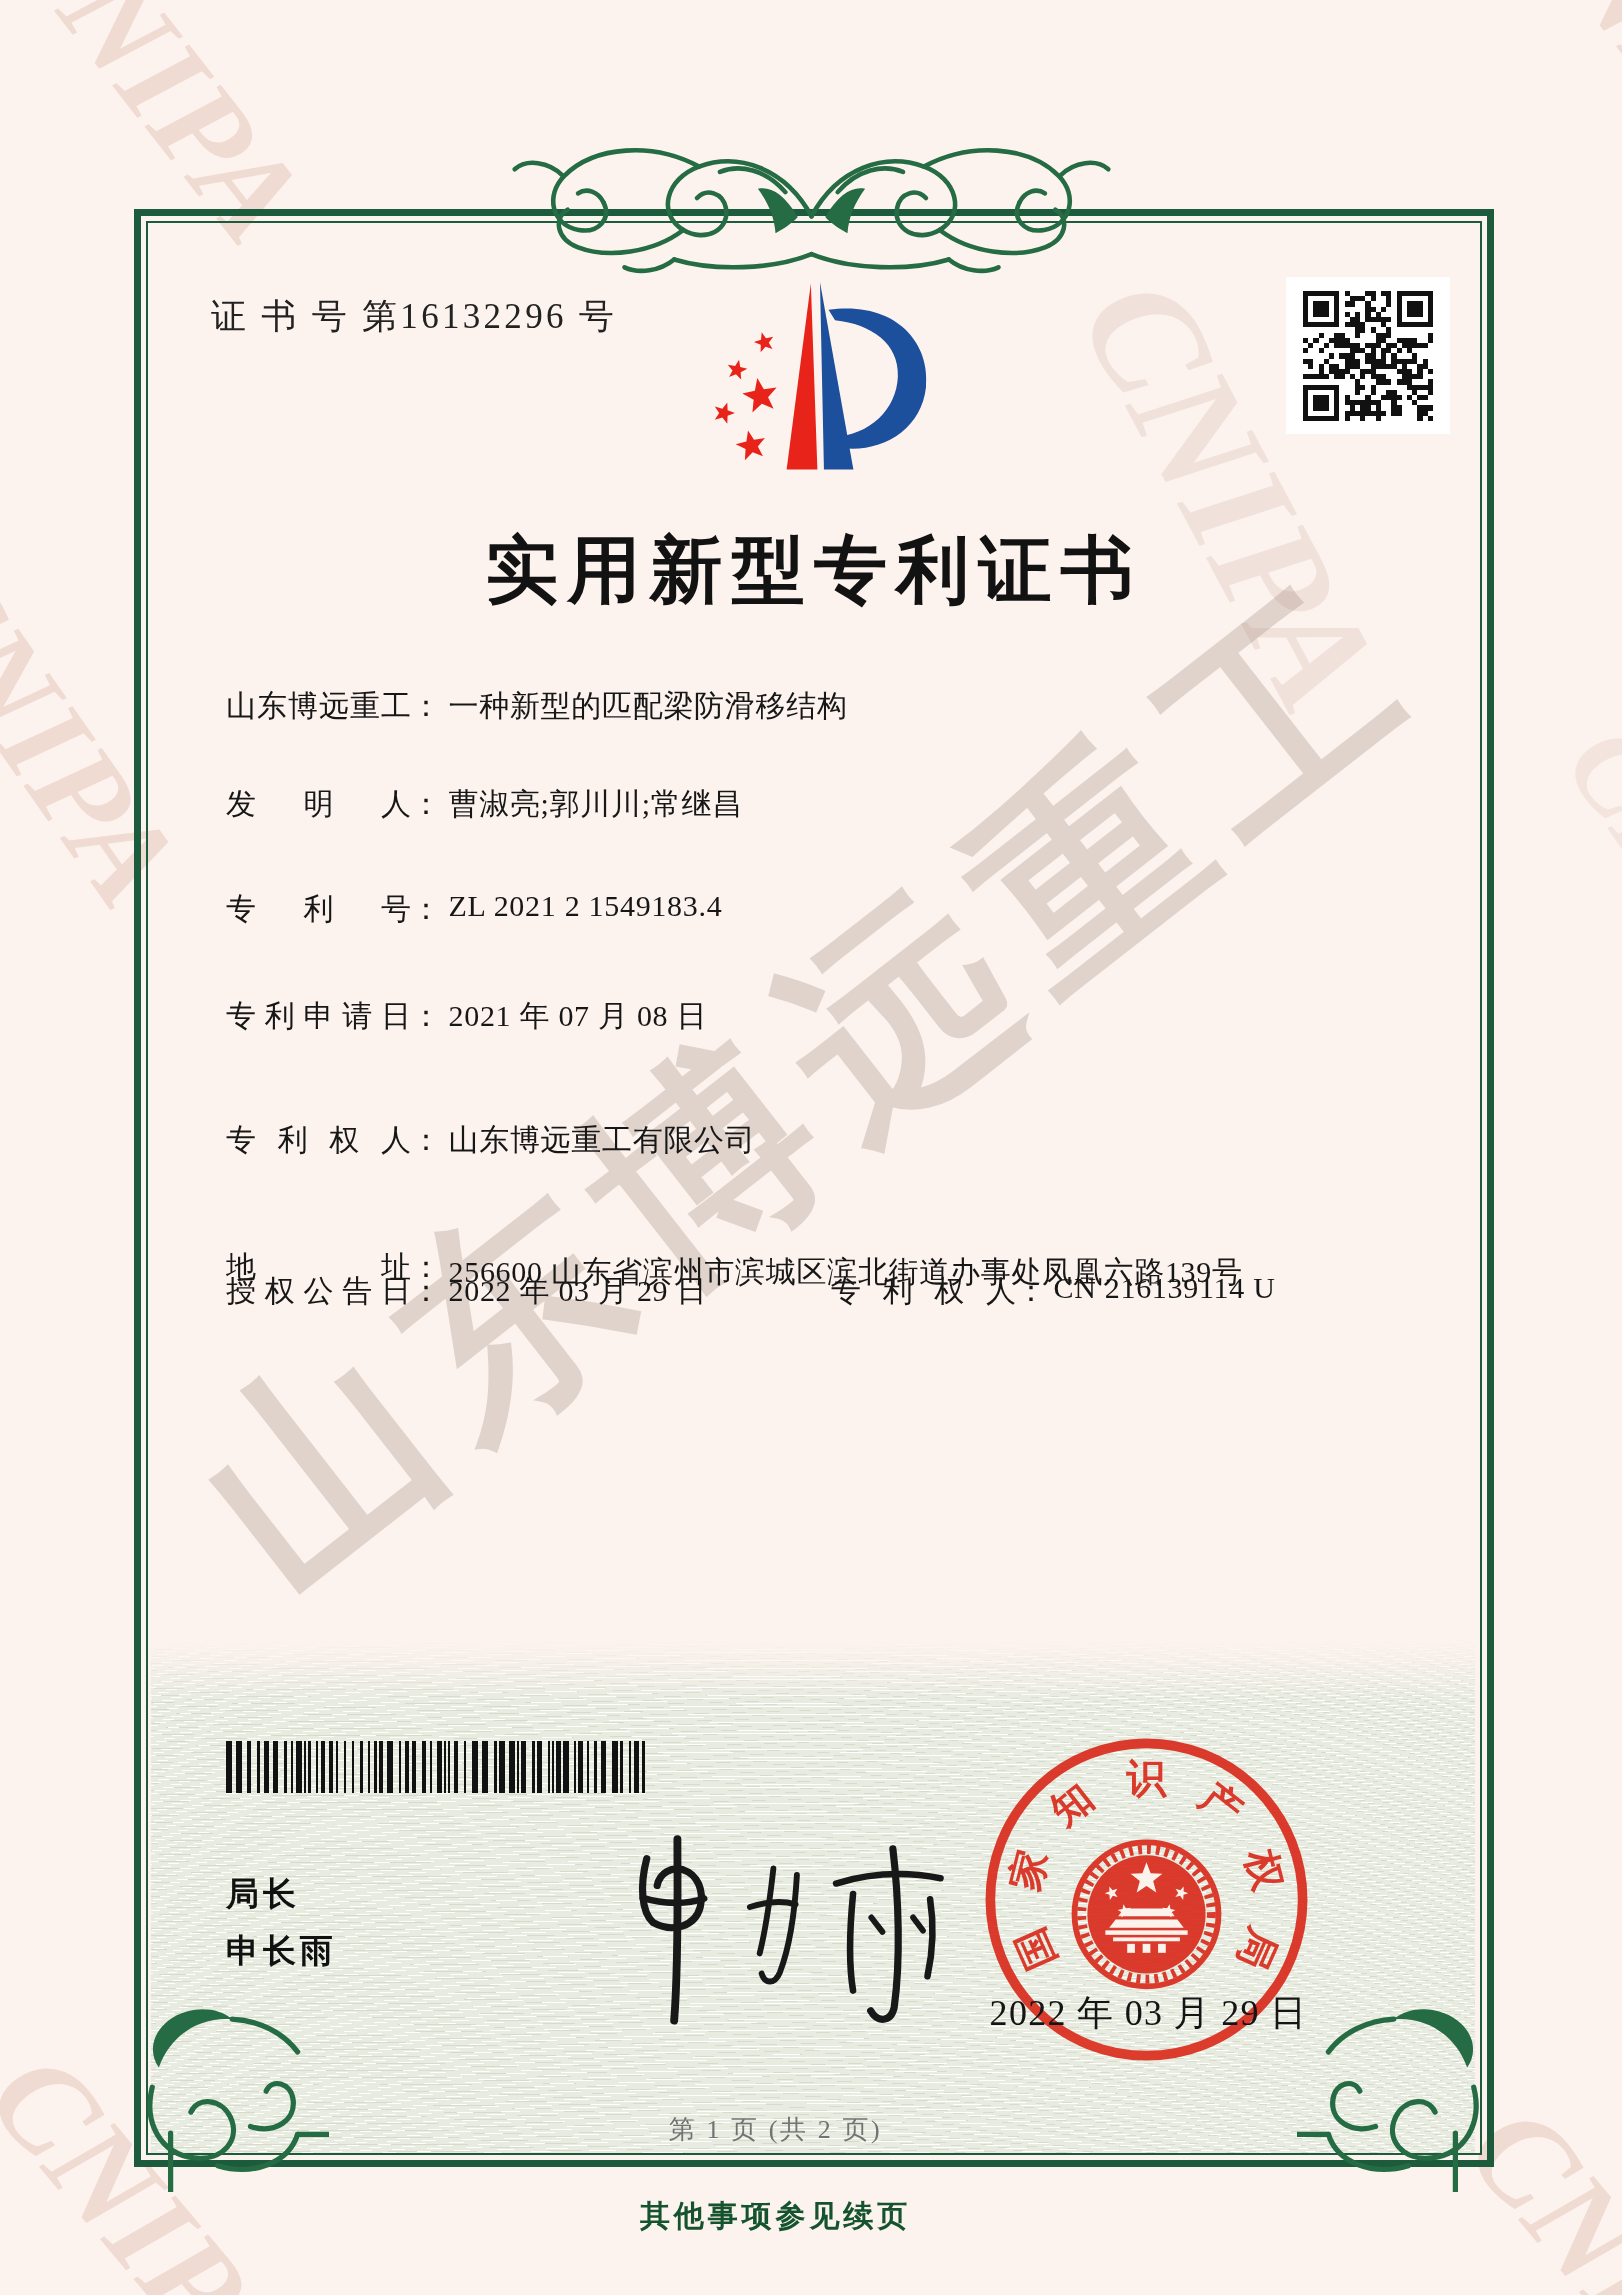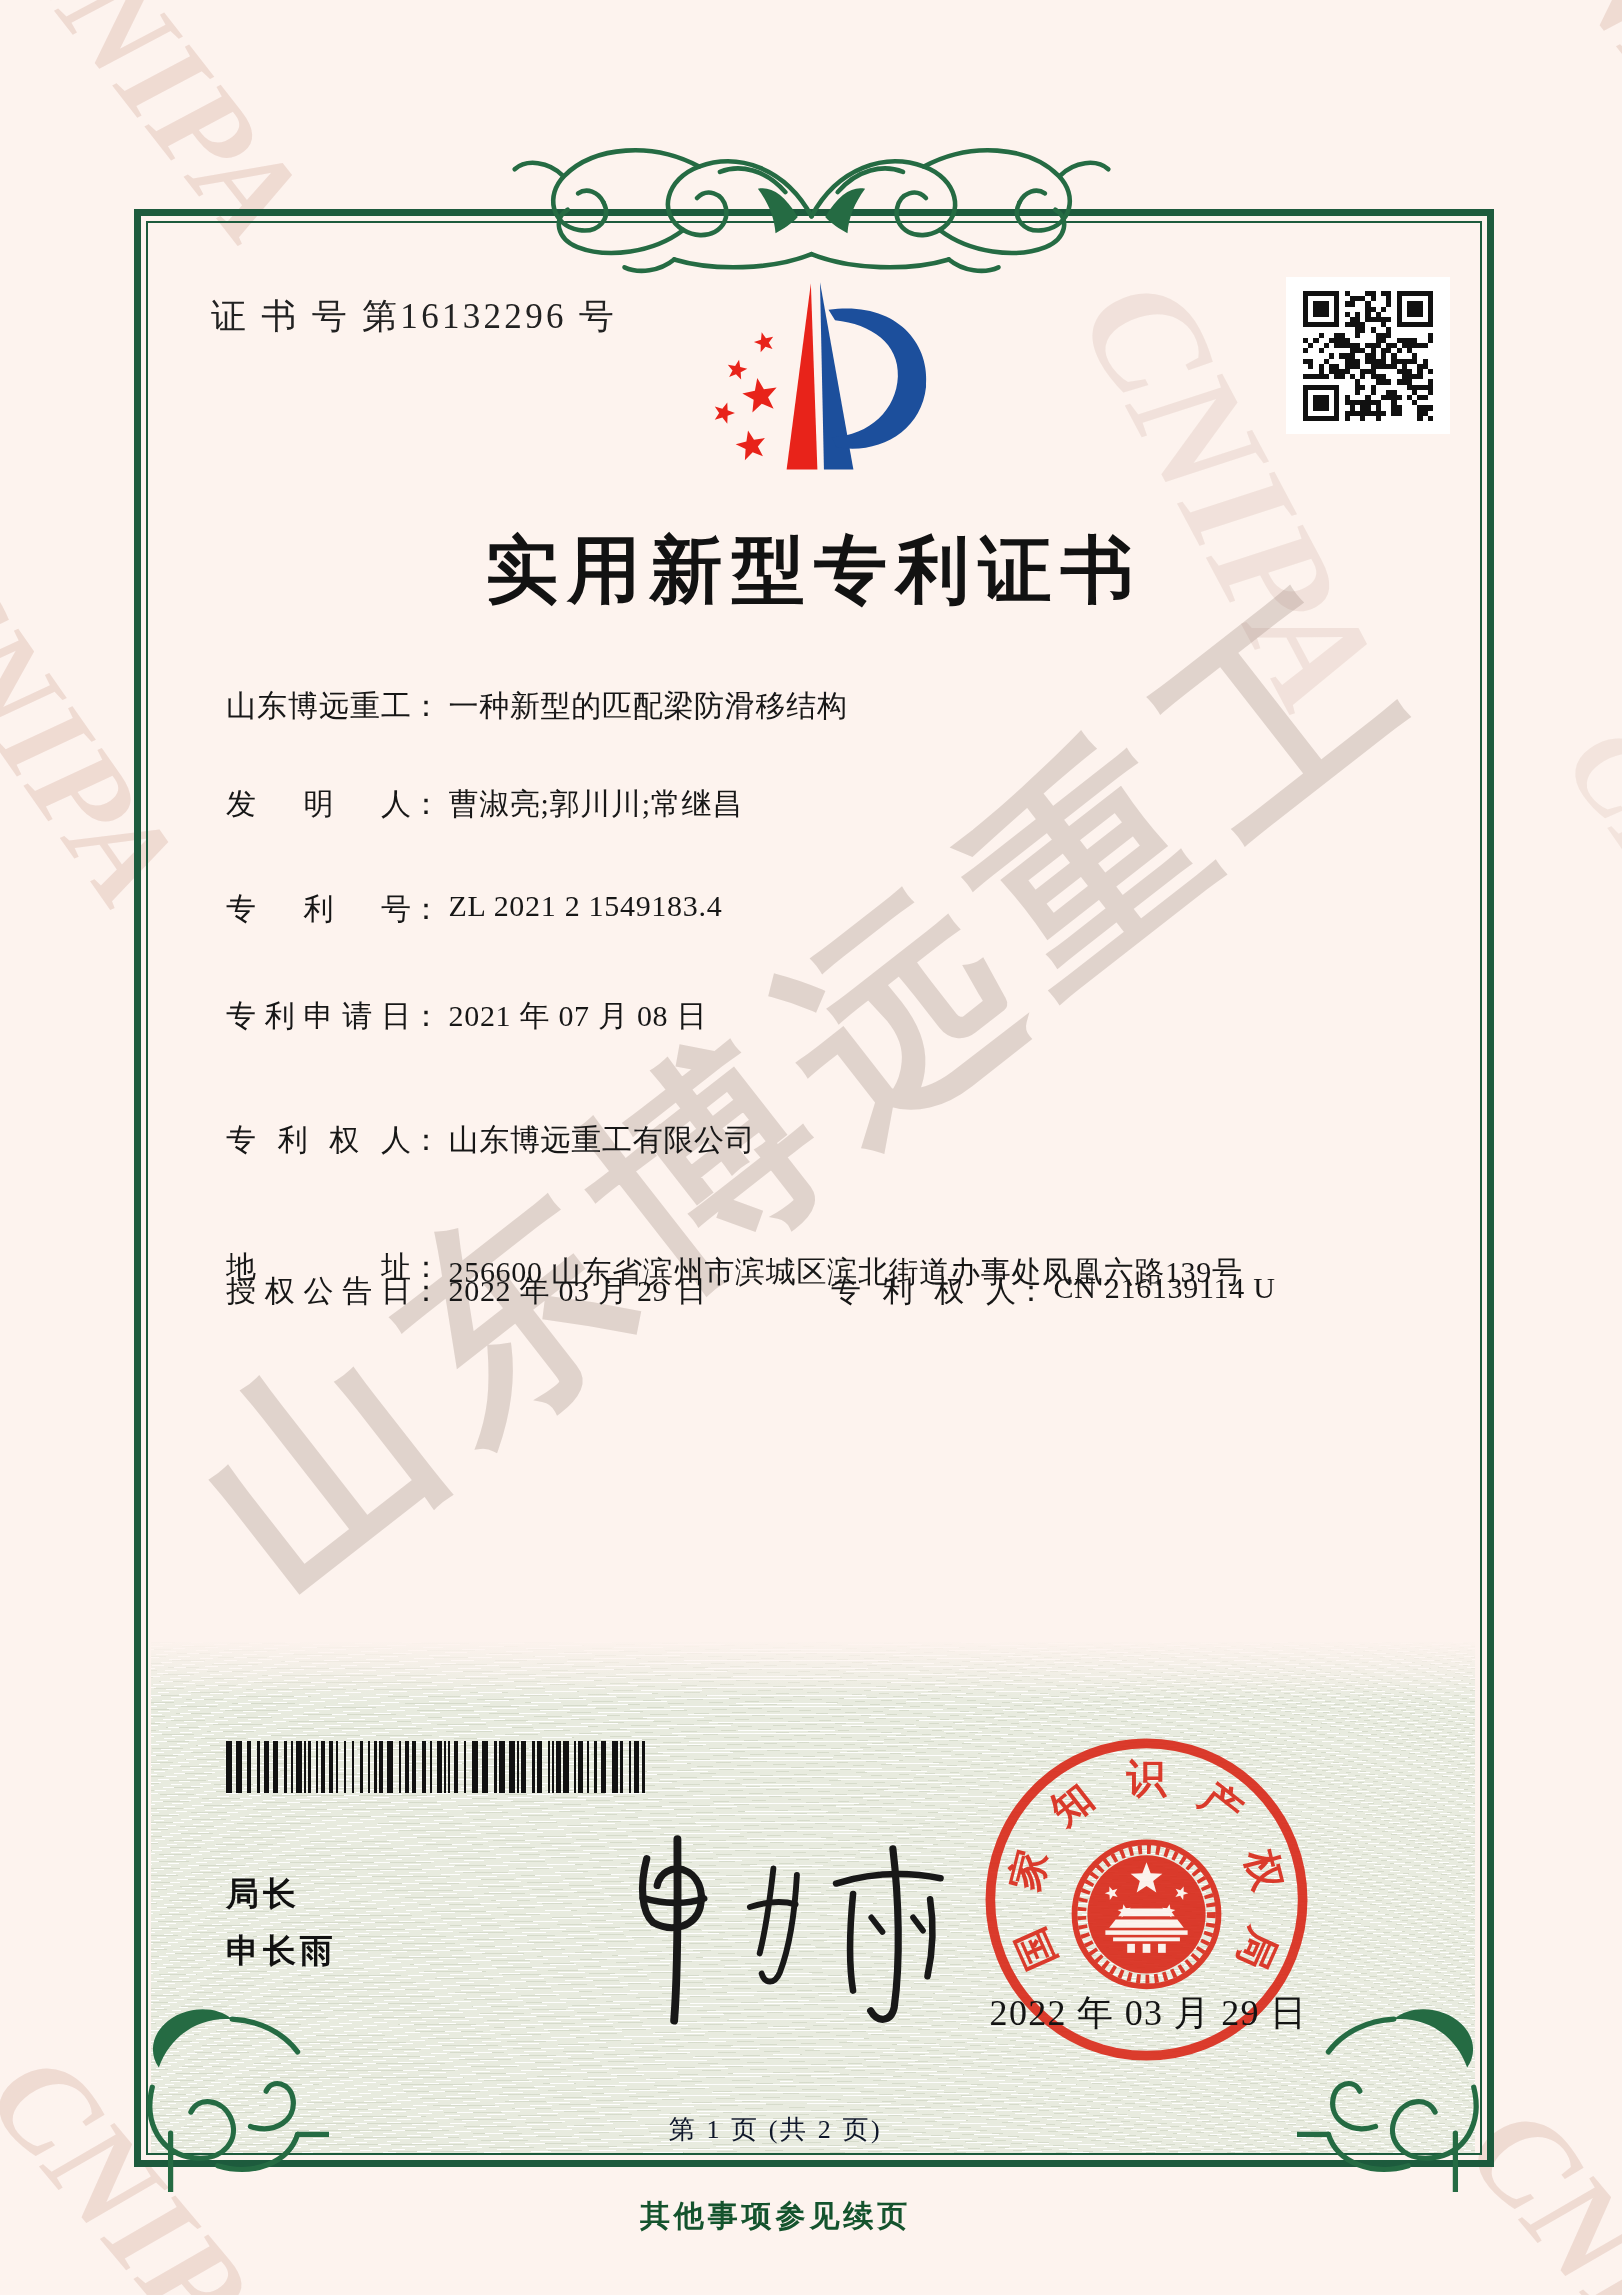--- a/index.html
+++ b/index.html
@@ -80,21 +80,21 @@
   .sig-label{
     left:226px;font-size:33px;font-weight:bold;color:#111;
     font-family:"Liberation Sans","DejaVu Sans",sans-serif;letter-spacing:3.9px;
   }
   .seal-date{
     left:952px;top:1989px;width:393px;text-align:center;
     font-size:36px;color:#141414;letter-spacing:1.3px;white-space:nowrap;
   }
   .page-info{
     left:0;width:1551px;top:2112px;text-align:center;
-    font-size:26px;color:#0f172a;letter-spacing:2.6px;
+    font-size:26px;color:#737373;letter-spacing:2.6px;
   }
   .footer-note{
     left:0;width:1551px;top:2196px;text-align:center;
     font-size:30px;font-weight:600;color:#14532d;letter-spacing:3.9px;
   }
 </style>
 </head>
 <body>
 
 <div class="wm-cnipa" style="left:-39px;top:-6.5px;font-size:131px;transform:rotate(52deg);">CNIPA</div>

